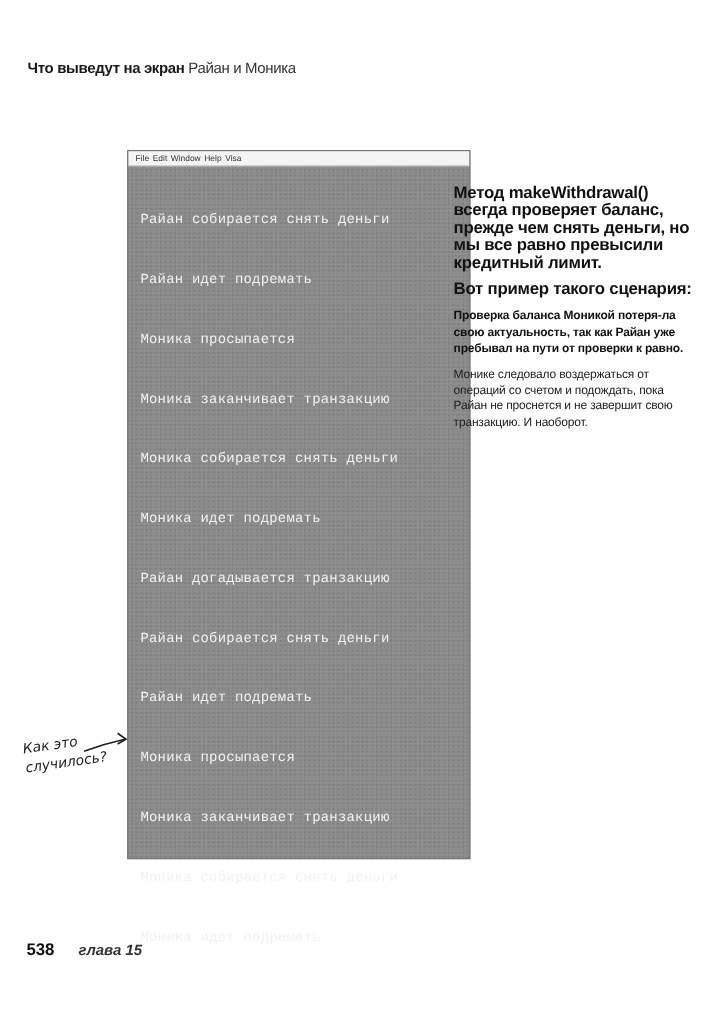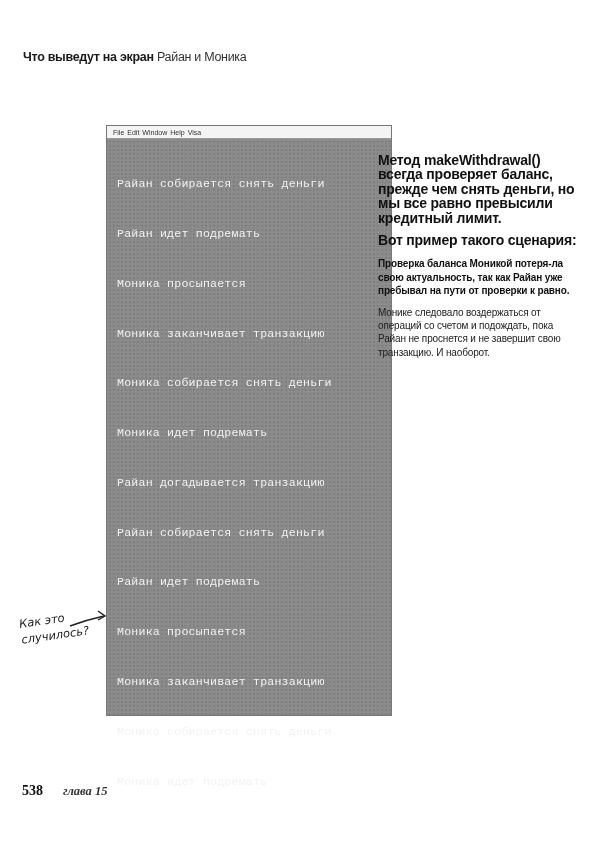--- a/index.html
+++ b/index.html
@@ -51,21 +51,21 @@
     .para.bold { font-weight: bold; color: #111; }
 
     .annotation {
       position: absolute; left: 18px; top: 616px; font-family: "DejaVu Sans", sans-serif;
       font-size: 11.5px; color: #222; transform: rotate(-8deg); transform-origin: left top;
       line-height: 16px; font-style: italic;
     }
     .arrow-svg { position: absolute; left: 68px; top: 606px; }
 
     .footer {
-      position: absolute; left: 22px; top: 783px; display: flex; align-items: baseline; gap: 20px; font-family: Liberation Serif, serif;
+      position: absolute; left: 22px; top: 783px; display: flex; align-items: baseline; gap: 20px;
     }
     .page-num { font-weight: bold; font-size: 14px; color: #111; }
     .chapter { font-weight: bold; font-style: italic; font-size: 12.5px; color: #333; }
   </style>
 </head>
 <body>
 
 <div class="page-heading">
   <span class="bold">Что выведут на экран</span>
   <span class="normal">Райан и Моника</span>

